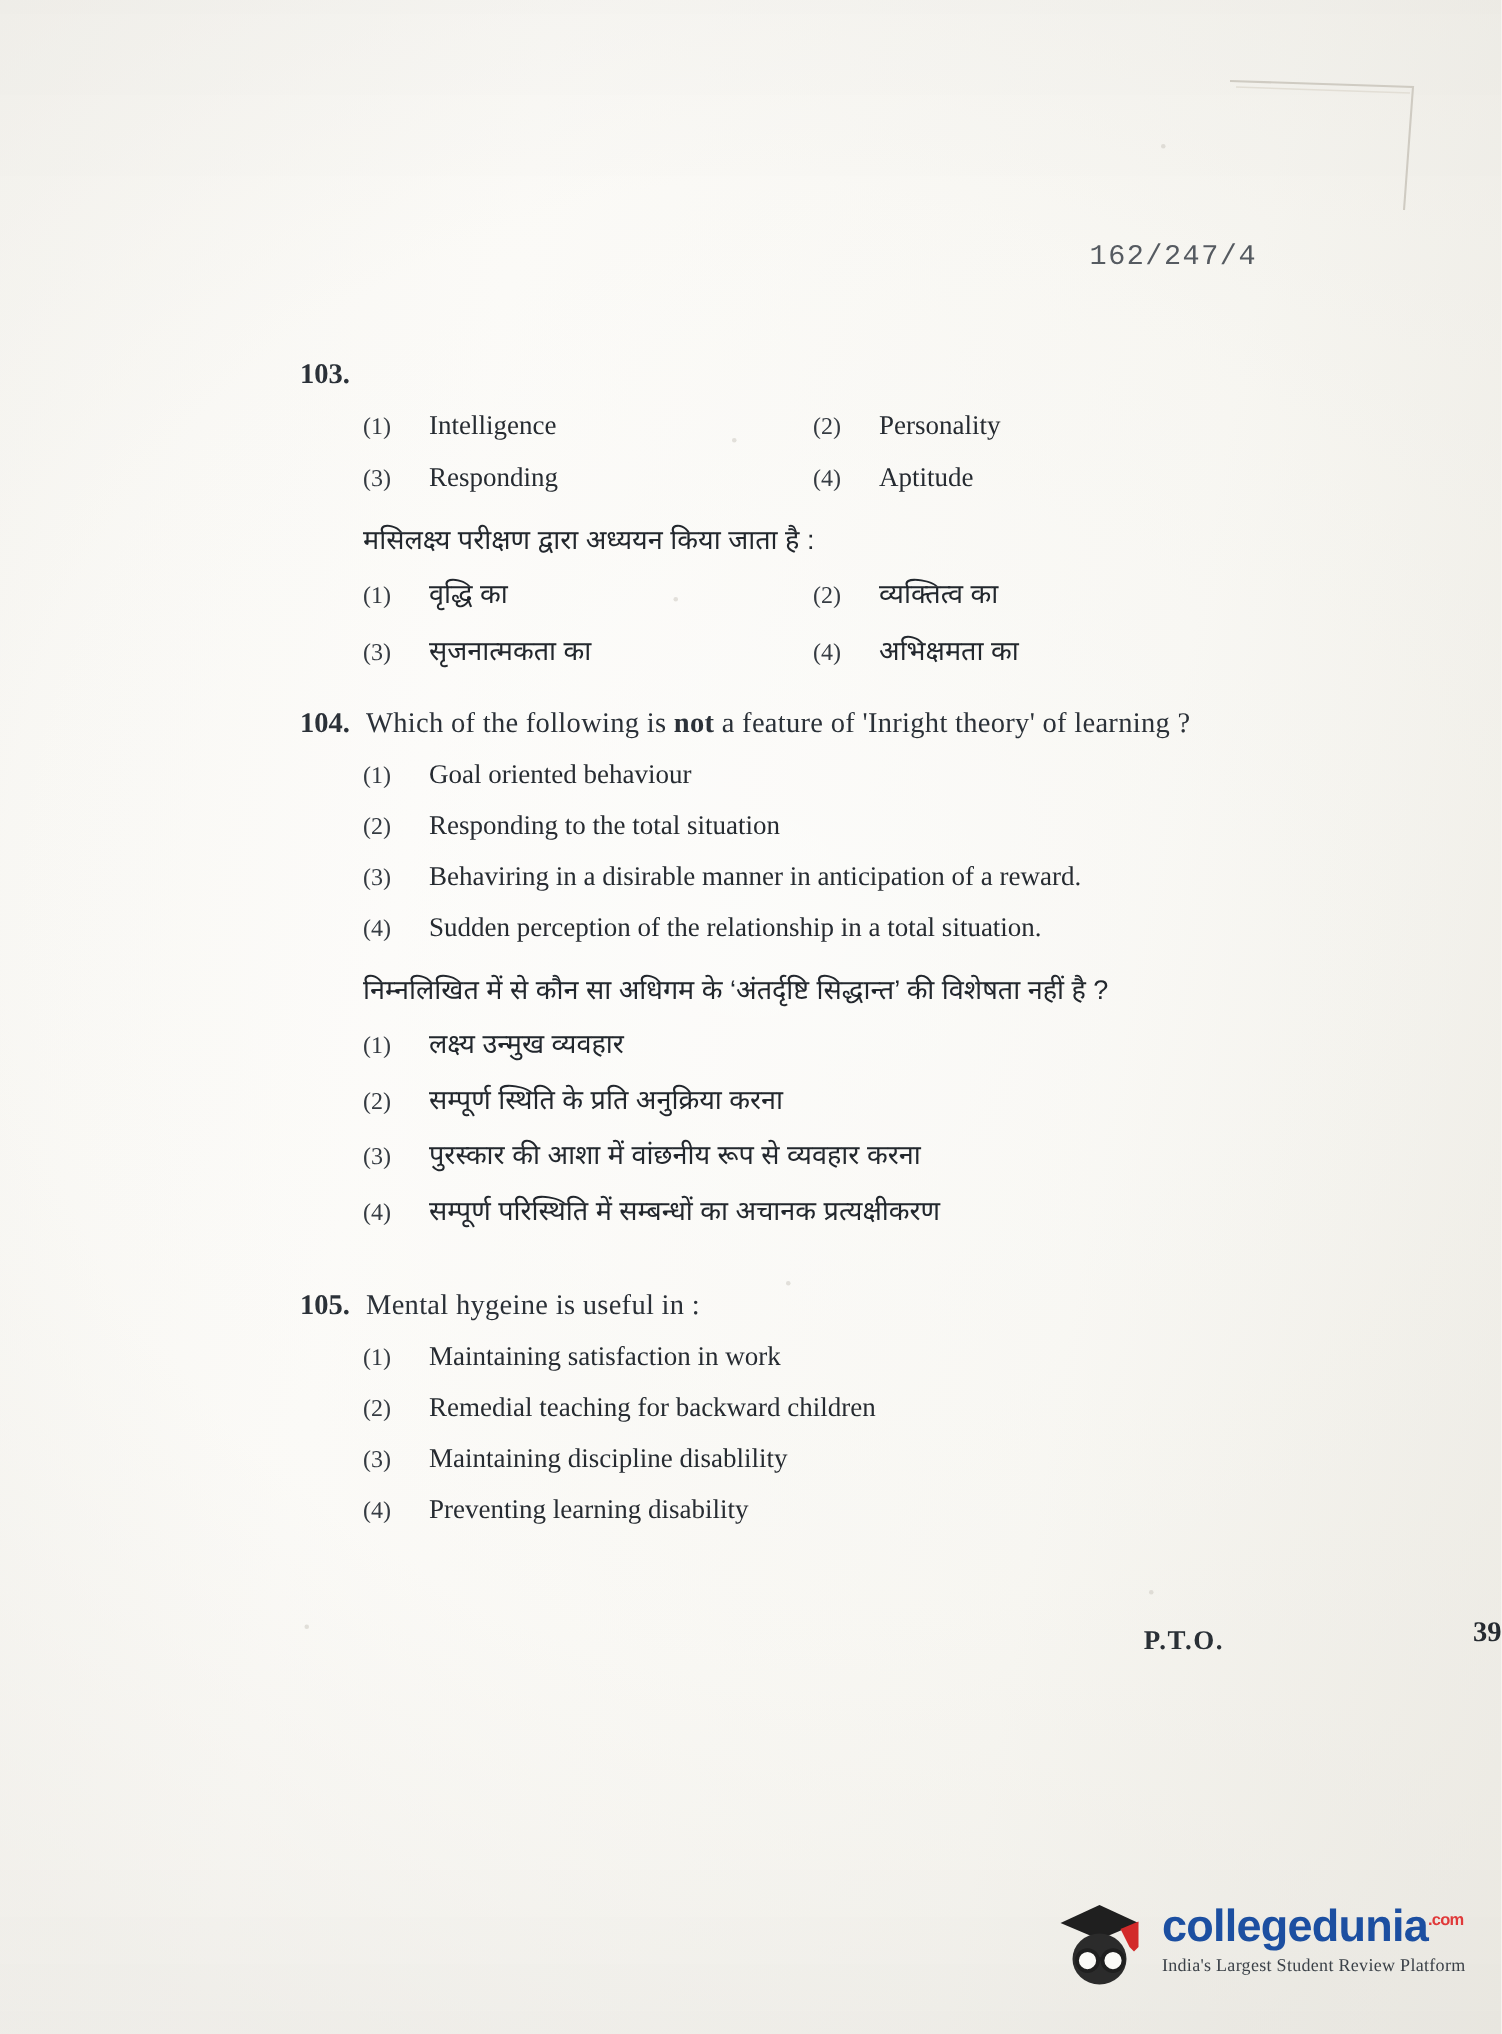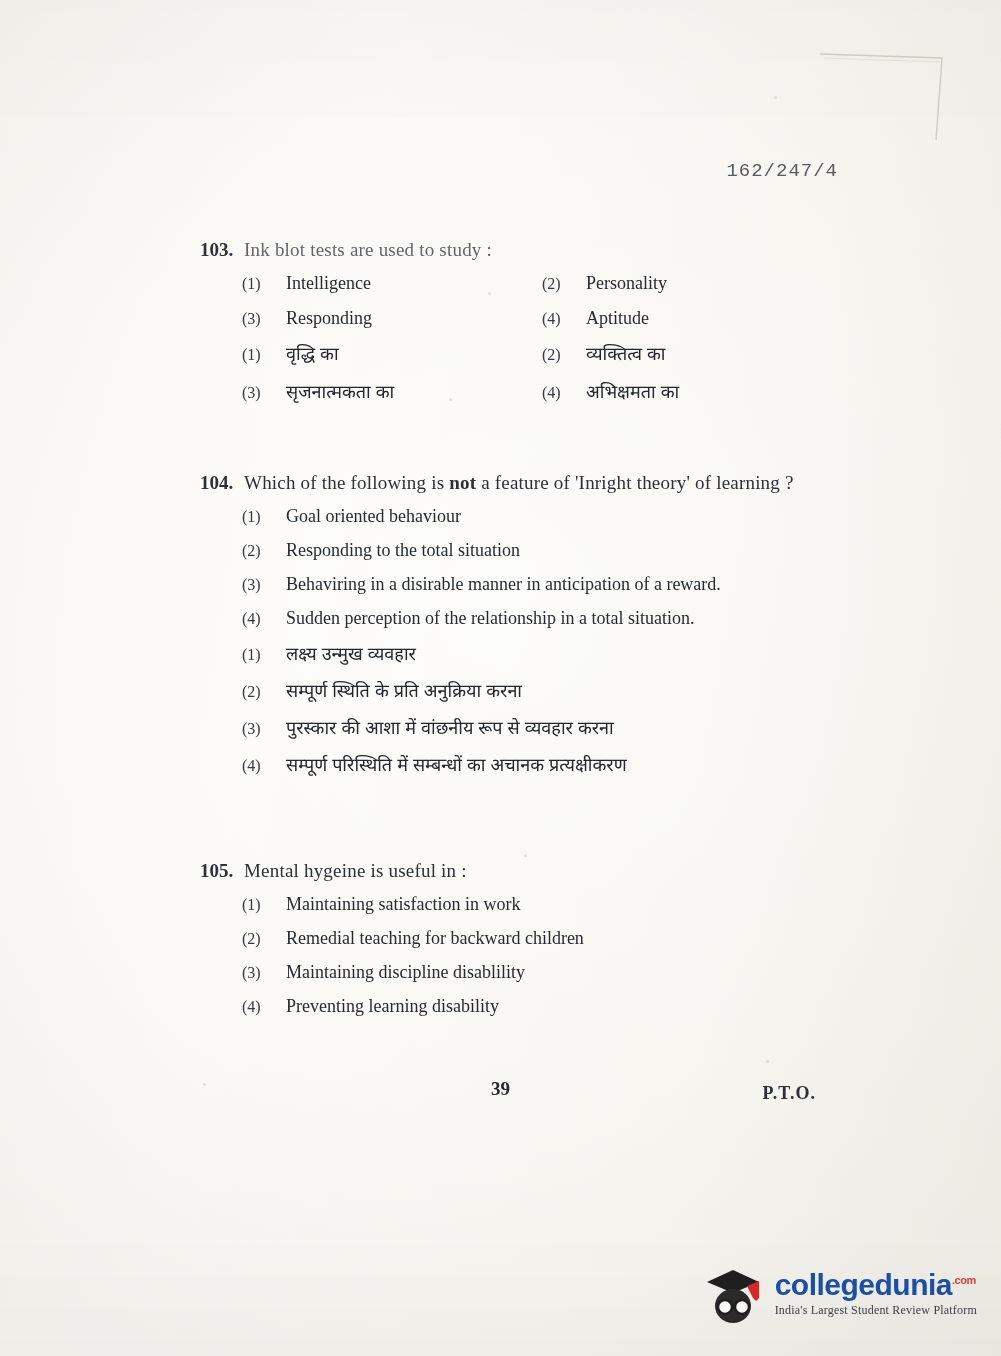--- a/index.html
+++ b/index.html
@@ -119,21 +119,21 @@
     margin-left: 42px;
     font-family: "Liberation Sans", sans-serif;
     font-size: 18px;
     color: #22272d;
   }
   .bold { font-weight: bold; }
   .page-num {
     position: absolute;
     left: 0; right: 0;
     top: 1078px;
-    text-align: center;
+    text-align: right;
     font-size: 19px;
     font-weight: bold;
     color: #262b31;
   }
   .pto {
     position: absolute;
     top: 1083px;
     right: 185px;
     font-size: 18px;
     font-weight: bold;
@@ -207,40 +207,40 @@
     <span style="left:766px; top:1060px; width:3px; height:3px;"></span>
   </div>
 
   <div class="content">
 
     <div class="paper-code">162/247/4</div>
 
     <div class="qblock" style="top: 239px;">
       <div class="qhead">
         <span class="qnum">103.</span>
-        <span class="qtext faint">Ink blot tests are used to study :</span>
       </div>
       <div class="opt-grid">
         <div class="opt">
           <span class="lbl">(1)</span>
           <span>Intelligence</span>
         </div>
         <div class="opt">
           <span class="lbl">(2)</span>
           <span>Personality</span>
         </div>
         <div class="opt">
           <span class="lbl">(3)</span>
           <span>Responding</span>
         </div>
         <div class="opt">
           <span class="lbl">(4)</span>
           <span>Aptitude</span>
         </div>
       </div>
+      <div class="hindi-lead">मसिलक्ष्य परीक्षण द्वारा अध्ययन किया जाता है :</div>
       <div class="opt-grid">
         <div class="opt">
           <span class="lbl">(1)</span>
           <span class="hindi">वृद्धि का</span>
         </div>
         <div class="opt">
           <span class="lbl">(2)</span>
           <span class="hindi">व्यक्तित्व का</span>
         </div>
         <div class="opt">
@@ -270,20 +270,21 @@
         </div>
         <div class="opt">
           <span class="lbl">(3)</span>
           <span>Behaviring in a disirable manner in anticipation of a reward.</span>
         </div>
         <div class="opt">
           <span class="lbl">(4)</span>
           <span>Sudden perception of the relationship in a total situation.</span>
         </div>
       </div>
+      <div class="hindi-lead">निम्नलिखित में से कौन सा अधिगम के ‘अंतर्दृष्टि सिद्धान्त’ की विशेषता नहीं है ?</div>
       <div class="opt-list">
         <div class="opt">
           <span class="lbl">(1)</span>
           <span class="hindi">लक्ष्य उन्मुख व्यवहार</span>
         </div>
         <div class="opt">
           <span class="lbl">(2)</span>
           <span class="hindi">सम्पूर्ण स्थिति के प्रति अनुक्रिया करना</span>
         </div>
         <div class="opt">

